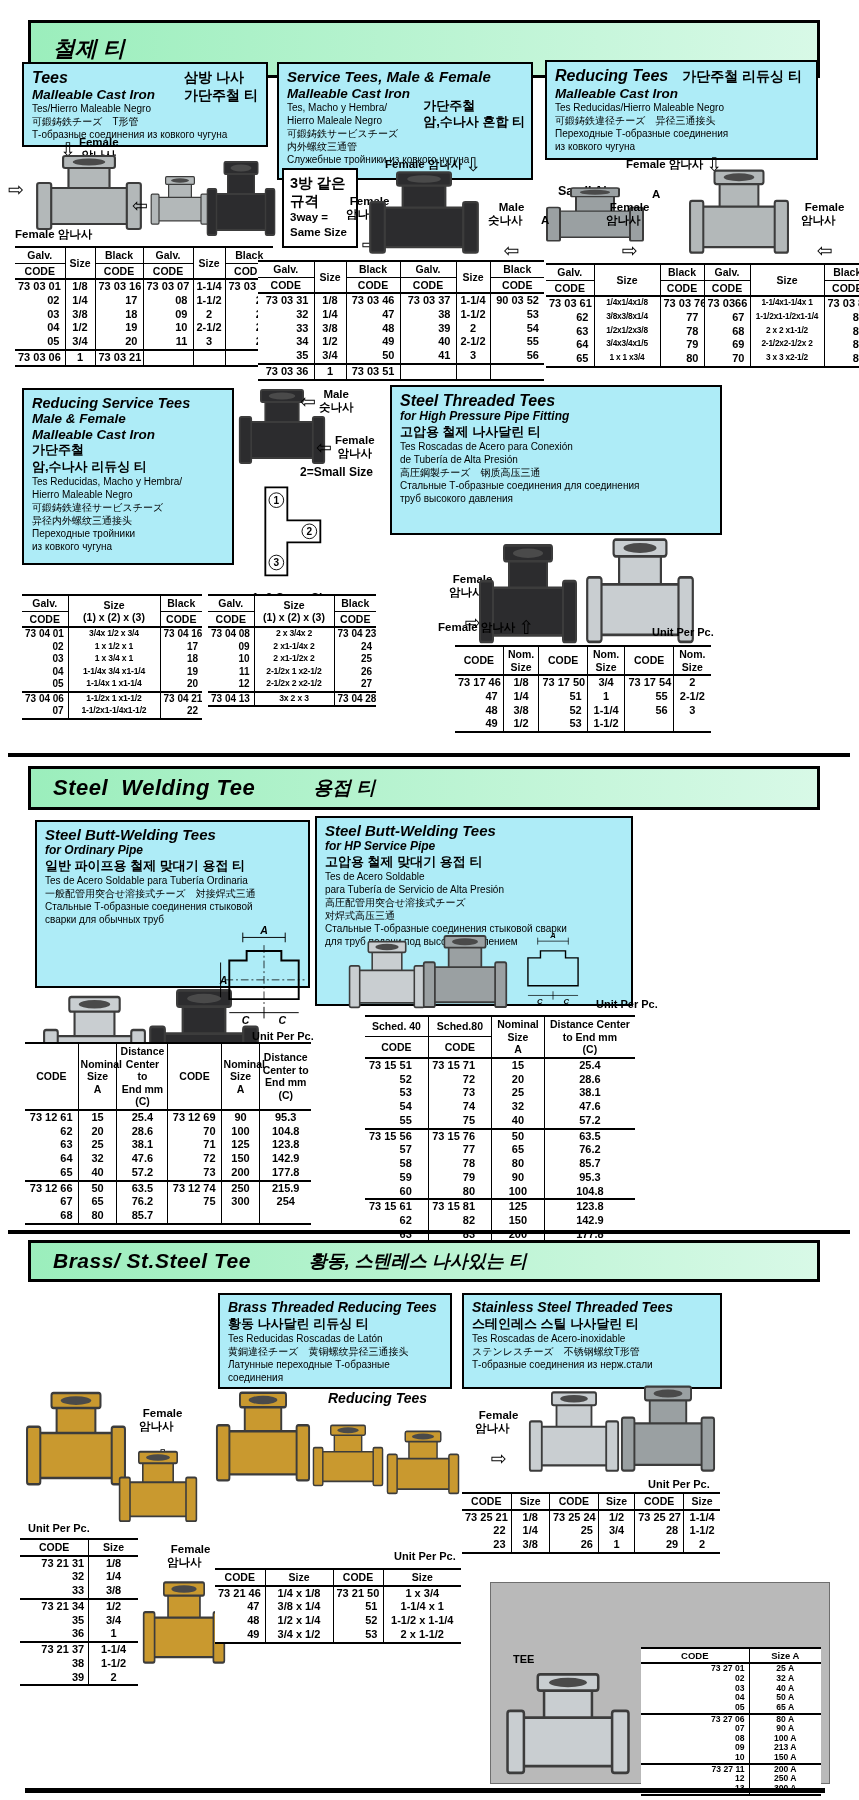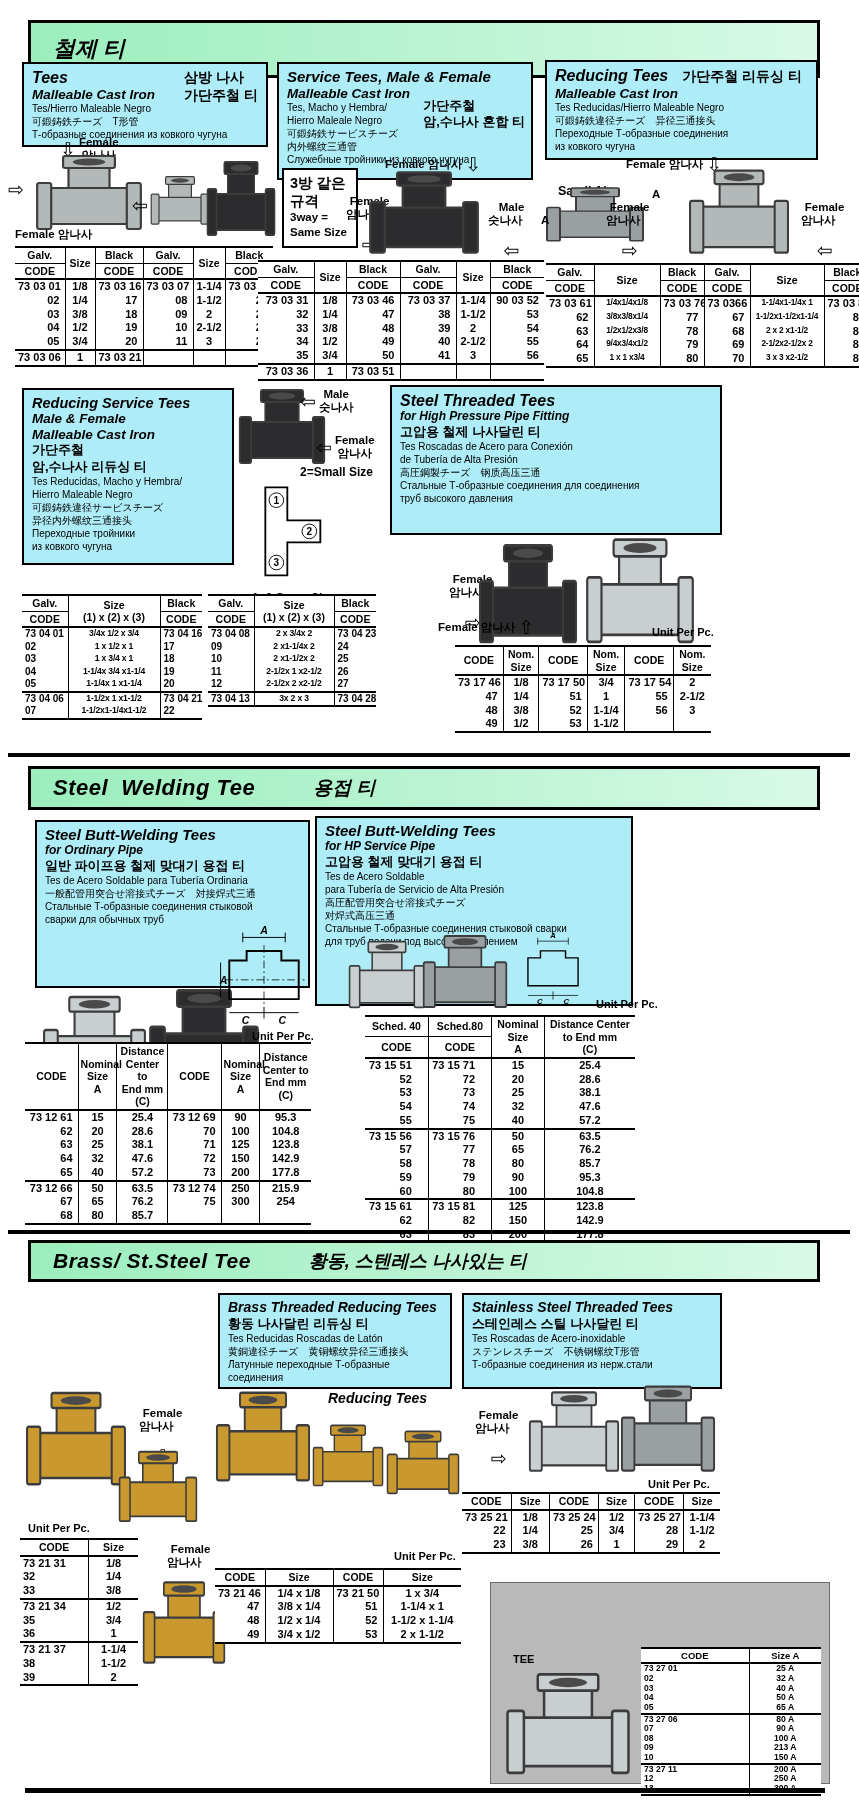--- a/index.html
+++ b/index.html
@@ -25,21 +25,21 @@
 table.cat{position:absolute;border-collapse:collapse;table-layout:fixed;background:#fff;border-top:2px solid #000;border-bottom:2px solid #000}
 .cat th{font-size:10.5px;font-weight:bold;text-align:center;vertical-align:middle;white-space:pre-line;padding:1px 2px;line-height:1.2}
 .cat td{font-size:11px;font-weight:bold;padding:0 3px;line-height:1.25;white-space:nowrap;overflow:hidden;vertical-align:top}
 .cat th,.cat td{border-left:1px solid #000}
 .cat th:first-child,.cat td:first-child{border-left:none}
 .cat thead{border-bottom:2px solid #000}
 .cat .hu{border-bottom:1px solid #000}
 .cat tr.gs td{border-top:2px solid #000}
 .alA td:nth-child(1),.alA td:nth-child(3),.alA td:nth-child(4),.alA td:nth-child(6){text-align:right;padding-right:5px}
 .alA td:nth-child(2),.alA td:nth-child(5){text-align:center}
-.alB td:nth-child(1),.alB td:nth-child(3){padding-right:4px}
+.alB td:nth-child(1),.alB td:nth-child(3){text-align:right;padding-right:4px}
 .alB td:nth-child(2){text-align:center}
 .alC td:nth-child(odd){text-align:right;padding-right:5px}
 .alC td:nth-child(even){text-align:center}
 .alD td:nth-child(1),.alD td:nth-child(4){text-align:right;padding-right:5px}
 .alD td:nth-child(2),.alD td:nth-child(3),.alD td:nth-child(5),.alD td:nth-child(6){text-align:center}
 .alE td:nth-child(1),.alE td:nth-child(2){text-align:right;padding-right:16px}
 .alE td:nth-child(3),.alE td:nth-child(4){text-align:center}
 #t3 td:nth-child(2),#t3 td:nth-child(5){font-size:8.3px;letter-spacing:-.2px}
 #t4a td,#t4b td{font-size:10px}
 #t4a td:nth-child(2),#t4b td:nth-child(2){font-size:8.6px;letter-spacing:-.2px}
@@ -368,21 +368,21 @@
         <tr>
           <td>63</td>
           <td>1/2x1/2x3/8</td>
           <td>78</td>
           <td>68</td>
           <td>2 x 2 x1-1/2</td>
           <td>83</td>
         </tr>
         <tr>
           <td>64</td>
-          <td>9/4x3/4x1/2</td>
+          <td>3/4x3/4x1/5</td>
           <td>79</td>
           <td>69</td>
           <td>2-1/2x2-1/2x 2</td>
           <td>84</td>
         </tr>
         <tr>
           <td>65</td>
           <td>1 x 1 x3/4</td>
           <td>80</td>
           <td>70</td>

